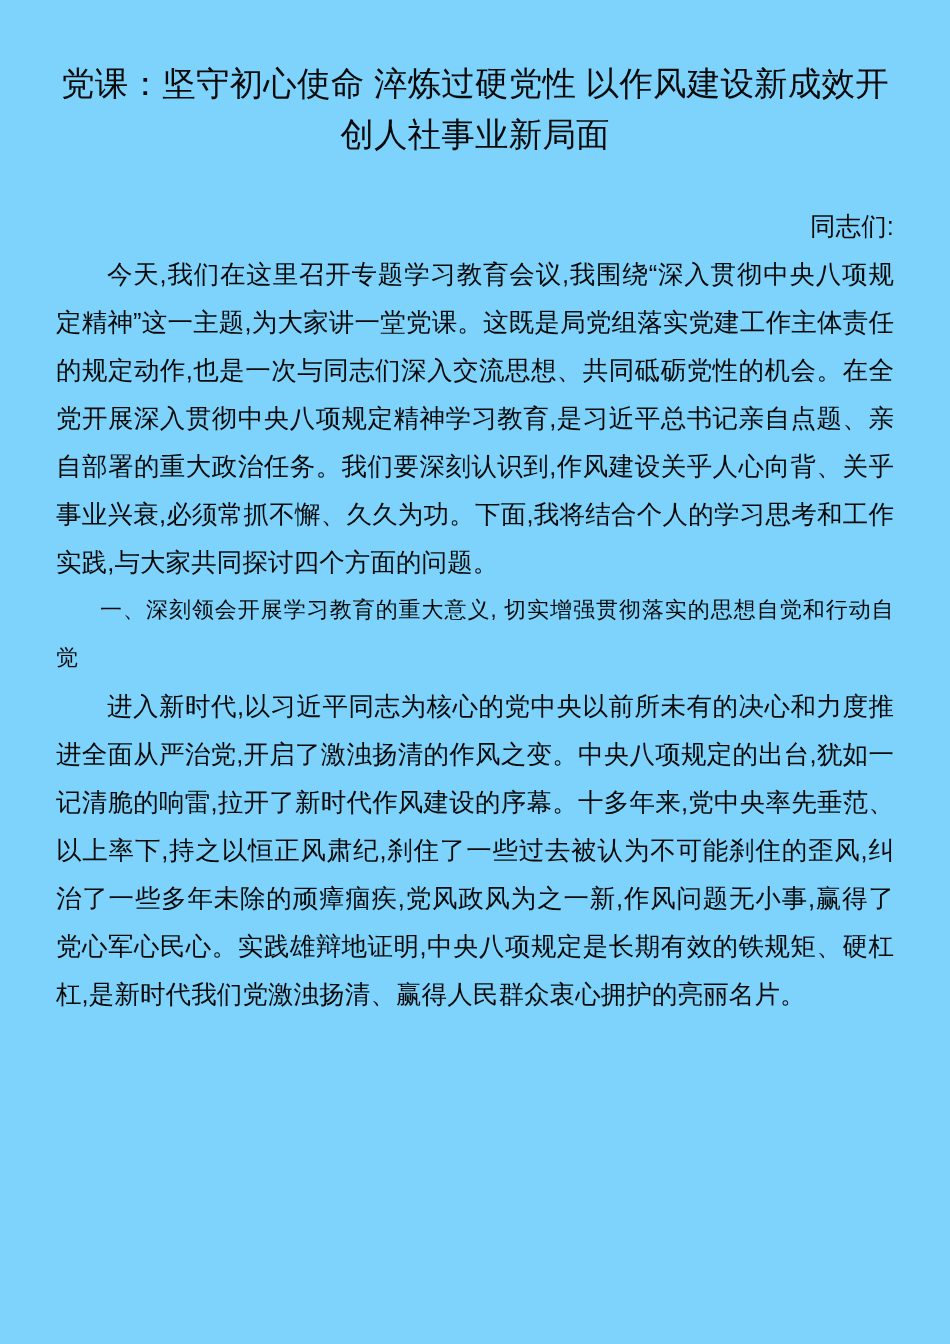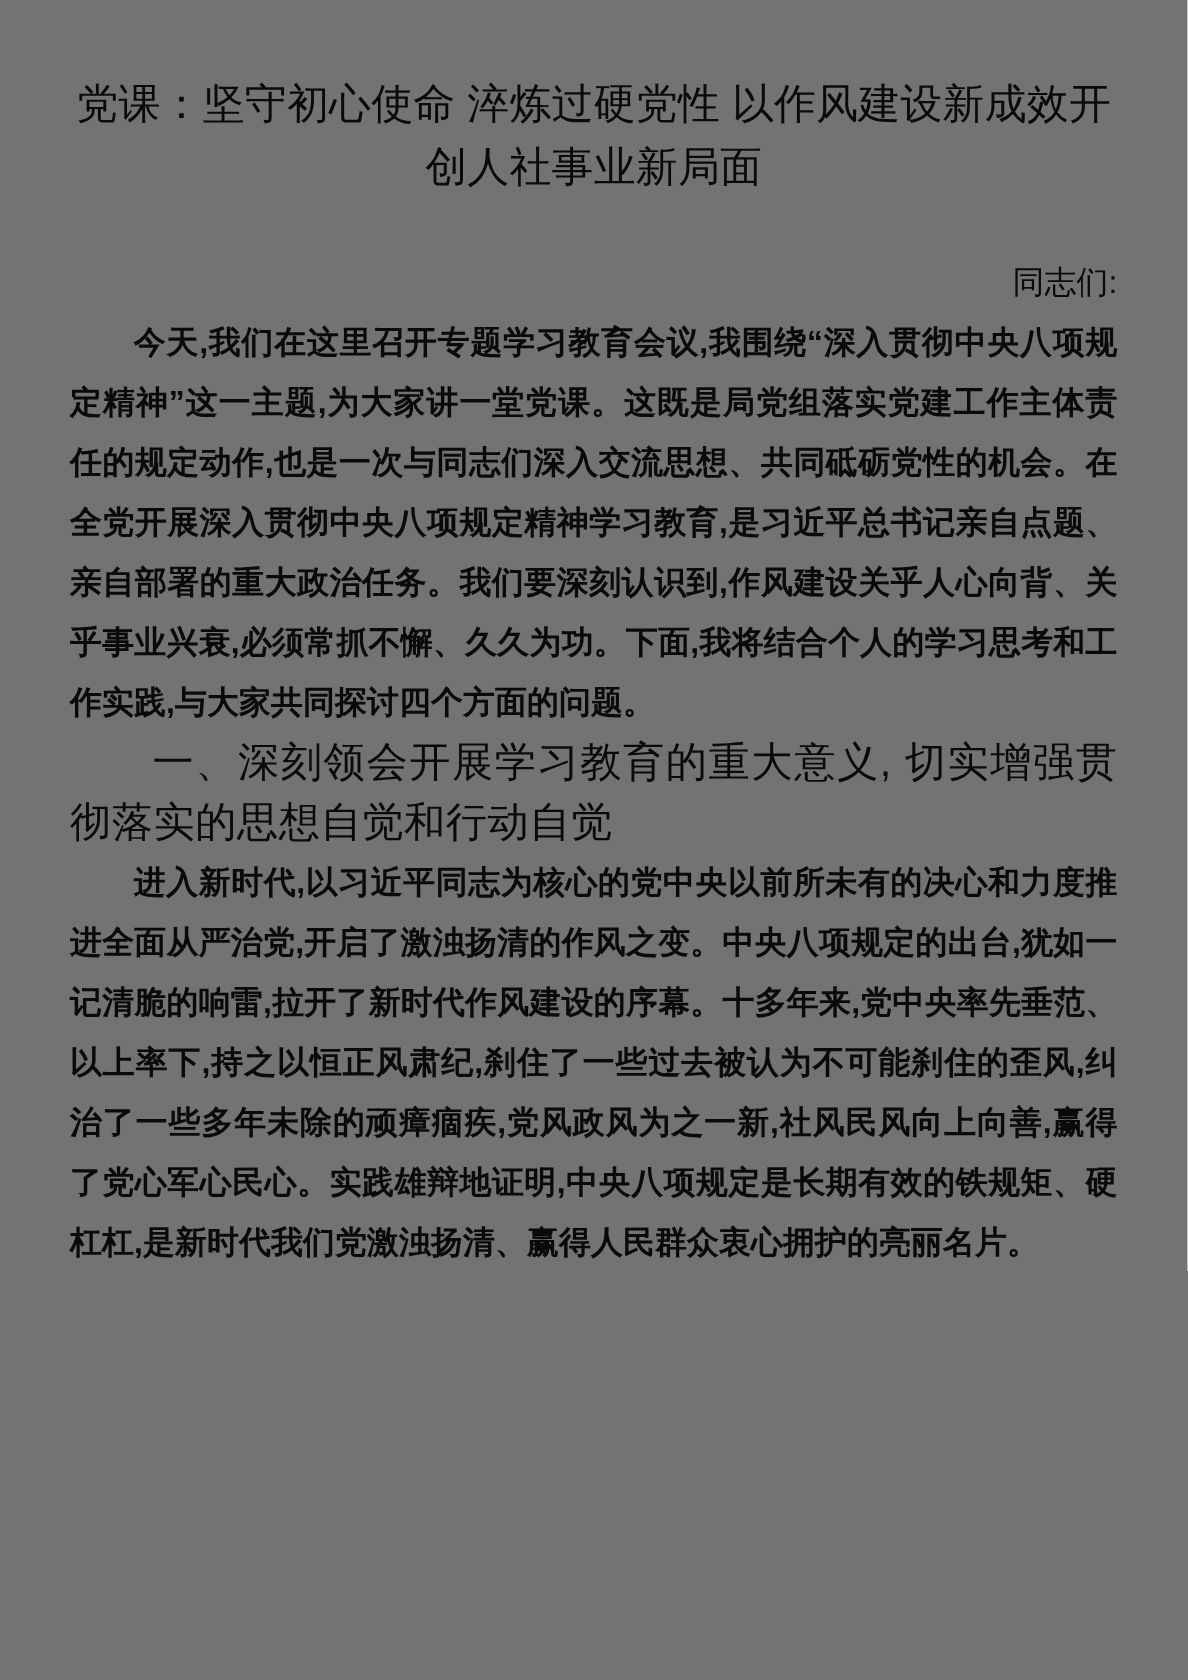--- a/index.html
+++ b/index.html
@@ -11,21 +11,21 @@
   body {
     font-family: "Liberation Sans", "DejaVu Sans", sans-serif;
     color: #000000;
     -webkit-font-smoothing: antialiased;
   }
   .page {
     position: relative;
     width: 950px;
     height: 1344px;
     margin: 0 auto;
-    background: #737373;
+    background: #7dd3fc;
     overflow: hidden;
     box-sizing: border-box;
     padding: 0 56px;
   }
   .doc-title {
     margin: 0;
     padding-top: 58px;
     text-align: center;
     font-size: 33.5px;
     line-height: 51px;
@@ -46,41 +46,40 @@
     text-justify: inter-ideograph;
     color: #0a0a0a;
     word-break: break-all;
   }
   p.salutation {
     text-indent: 0;
     text-align: right;
   }
   p.indent {
     text-indent: 2em;
-    font-weight: bold;
   }
   p.heading-para {
     text-indent: 2em;
-    font-size: 33px;
+    font-size: 22px;
     letter-spacing: 0.4px;
   }
 </style>
 </head>
 <body>
 
 <div class="page">
 
   <h1 class="doc-title">党课：坚守初心使命 淬炼过硬党性 以作风建设新成效开创人社事业新局面</h1>
 
   <div class="body-block">
 
     <p class="para salutation">同志们:</p>
 
     <p class="para indent">今天,我们在这里召开专题学习教育会议,我围绕“深入贯彻中央八项规定精神”这一主题,为大家讲一堂党课。这既是局党组落实党建工作主体责任的规定动作,也是一次与同志们深入交流思想、共同砥砺党性的机会。在全党开展深入贯彻中央八项规定精神学习教育,是习近平总书记亲自点题、亲自部署的重大政治任务。我们要深刻认识到,作风建设关乎人心向背、关乎事业兴衰,必须常抓不懈、久久为功。下面,我将结合个人的学习思考和工作实践,与大家共同探讨四个方面的问题。</p>
 
     <p class="para heading-para">一、深刻领会开展学习教育的重大意义, 切实增强贯彻落实的思想自觉和行动自觉</p>
 
 
-    <p class="para indent">进入新时代,以习近平同志为核心的党中央以前所未有的决心和力度推进全面从严治党,开启了激浊扬清的作风之变。中央八项规定的出台,犹如一记清脆的响雷,拉开了新时代作风建设的序幕。十多年来,党中央率先垂范、以上率下,持之以恒正风肃纪,刹住了一些过去被认为不可能刹住的歪风,纠治了一些多年未除的顽瘴痼疾,党风政风为之一新,社风民风向上向善,赢得了党心军心民心。实践雄辩地证明,中央八项规定是长期有效的铁规矩、硬杠杠,是新时代我们党激浊扬清、赢得人民群众衷心拥护的亮丽名片。</p>
+    <p class="para indent">进入新时代,以习近平同志为核心的党中央以前所未有的决心和力度推进全面从严治党,开启了激浊扬清的作风之变。中央八项规定的出台,犹如一记清脆的响雷,拉开了新时代作风建设的序幕。十多年来,党中央率先垂范、以上率下,持之以恒正风肃纪,刹住了一些过去被认为不可能刹住的歪风,纠治了一些多年未除的顽瘴痼疾,党风政风为之一新,作风问题无小事,赢得了党心军心民心。实践雄辩地证明,中央八项规定是长期有效的铁规矩、硬杠杠,是新时代我们党激浊扬清、赢得人民群众衷心拥护的亮丽名片。</p>
 
   </div>
 
 </div>
 
 </body></html>

